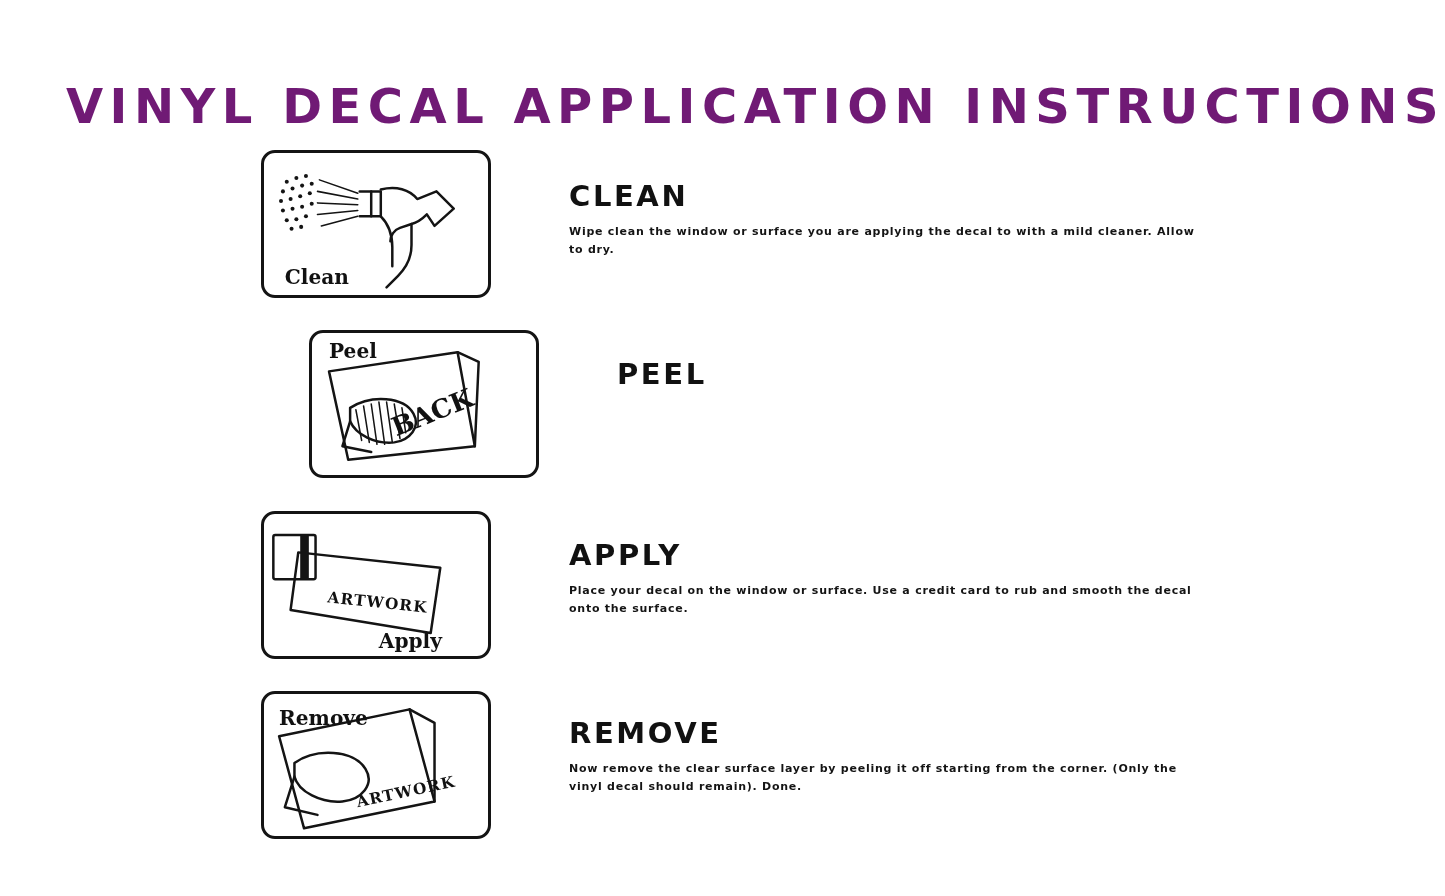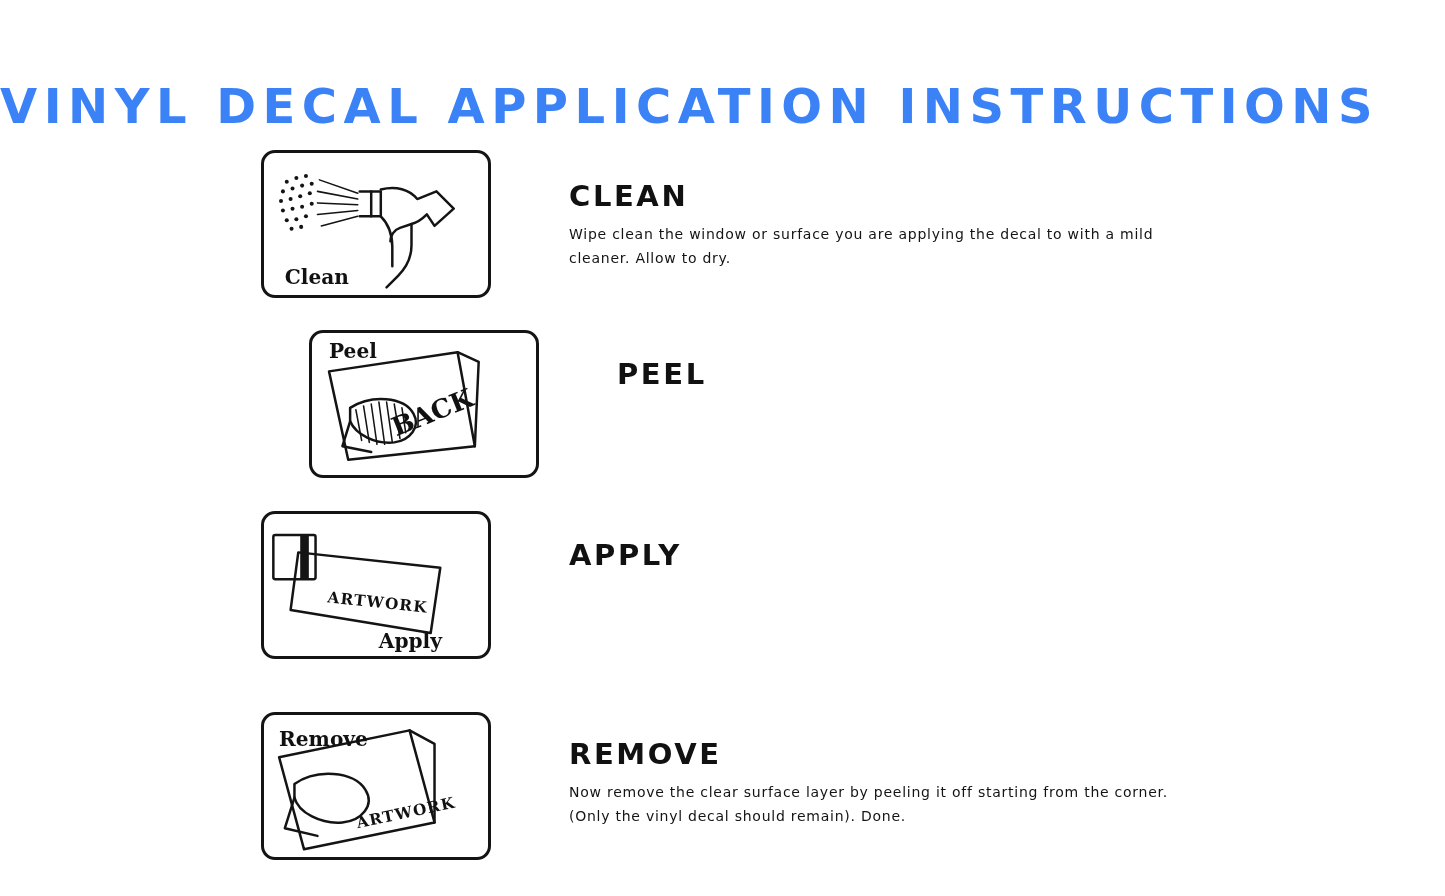--- a/index.html
+++ b/index.html
@@ -18,26 +18,26 @@
   .page {
     position: relative;
     width: 1445px;
     height: 896px;
   }
   .page-title {
     position: absolute;
     left: 0;
     top: 46px;
     width: 1445px;
-    text-align: left;
+    text-align: right;
     font-family: "DejaVu Sans", sans-serif;
     font-size: 48px;
     font-weight: 700;
     letter-spacing: 6.5px;
-    color: #3b82f6;
+    color: #701a75;
     white-space: nowrap;
   }
   .steps {
     position: absolute;
     left: 0;
     top: 150px;
     width: 1445px;
   }
   .step {
     position: relative;
@@ -71,33 +71,33 @@
     font-family: "DejaVu Sans", sans-serif;
     font-size: 29px;
     font-weight: 700;
     letter-spacing: 2.6px;
     color: #111111;
     margin: 0 0 12px 0;
     line-height: 1;
   }
   .step-body {
     font-family: "DejaVu Sans", sans-serif;
-    font-size: 14px;
-    font-weight: 400;
+    font-size: 11px;
+    font-weight: 700;
     letter-spacing: 0.75px;
     line-height: 1.68;
     color: #141414;
     margin: 0;
     width: 640px;
   }
   
   #step-clean   { top: 0px; }
   #step-peel    { top: 180px; margin-left: 48px; }
   #step-apply   { top: 361px; }
-  #step-remove  { top: 562px; }
+  #step-remove  { top: 541px; }
   .step { position: absolute; left: 0; width: 1445px; }
   #step-clean .step-text  { top: 32px; }
   #step-peel .step-text   { top: 30px; }
   #step-apply .step-text  { top: 30px; }
   #step-remove .step-text { top: 28px; }
 
   .fig-label {
     font-family: "DejaVu Serif", serif;
     font-weight: 700;
     fill: #111111;
@@ -221,20 +221,21 @@
           <g>
             <rect class="fig-stroke" x="8" y="22" width="44" height="46" rx="2" fill="#ffffff"></rect>
             <rect class="fig-fill" x="36" y="22" width="9" height="46"></rect>
           </g>
           <text class="fig-label" x="64" y="92" font-size="16" transform="rotate(6 64 92)" letter-spacing="1.2">ARTWORK</text>
           <text class="fig-label" x="118" y="140" font-size="21">Apply</text>
         </svg>
       </div>
       <div class="step-text">
         <div class="step-heading">APPLY</div>
+        <p class="step-body">Place your decal on the window or surface. Use a credit card to rub and smooth the decal onto the surface.</p>
       </div>
     </div>
 
     <div class="step" id="step-remove">
       <div class="step-figure">
         <svg viewBox="0 0 230 148">
           <g class="fig-stroke">
             <path d="M14 44 L150 16 L176 112 L40 140 Z"></path>
             <path d="M150 16 L176 30 L176 112"></path>
           </g>

